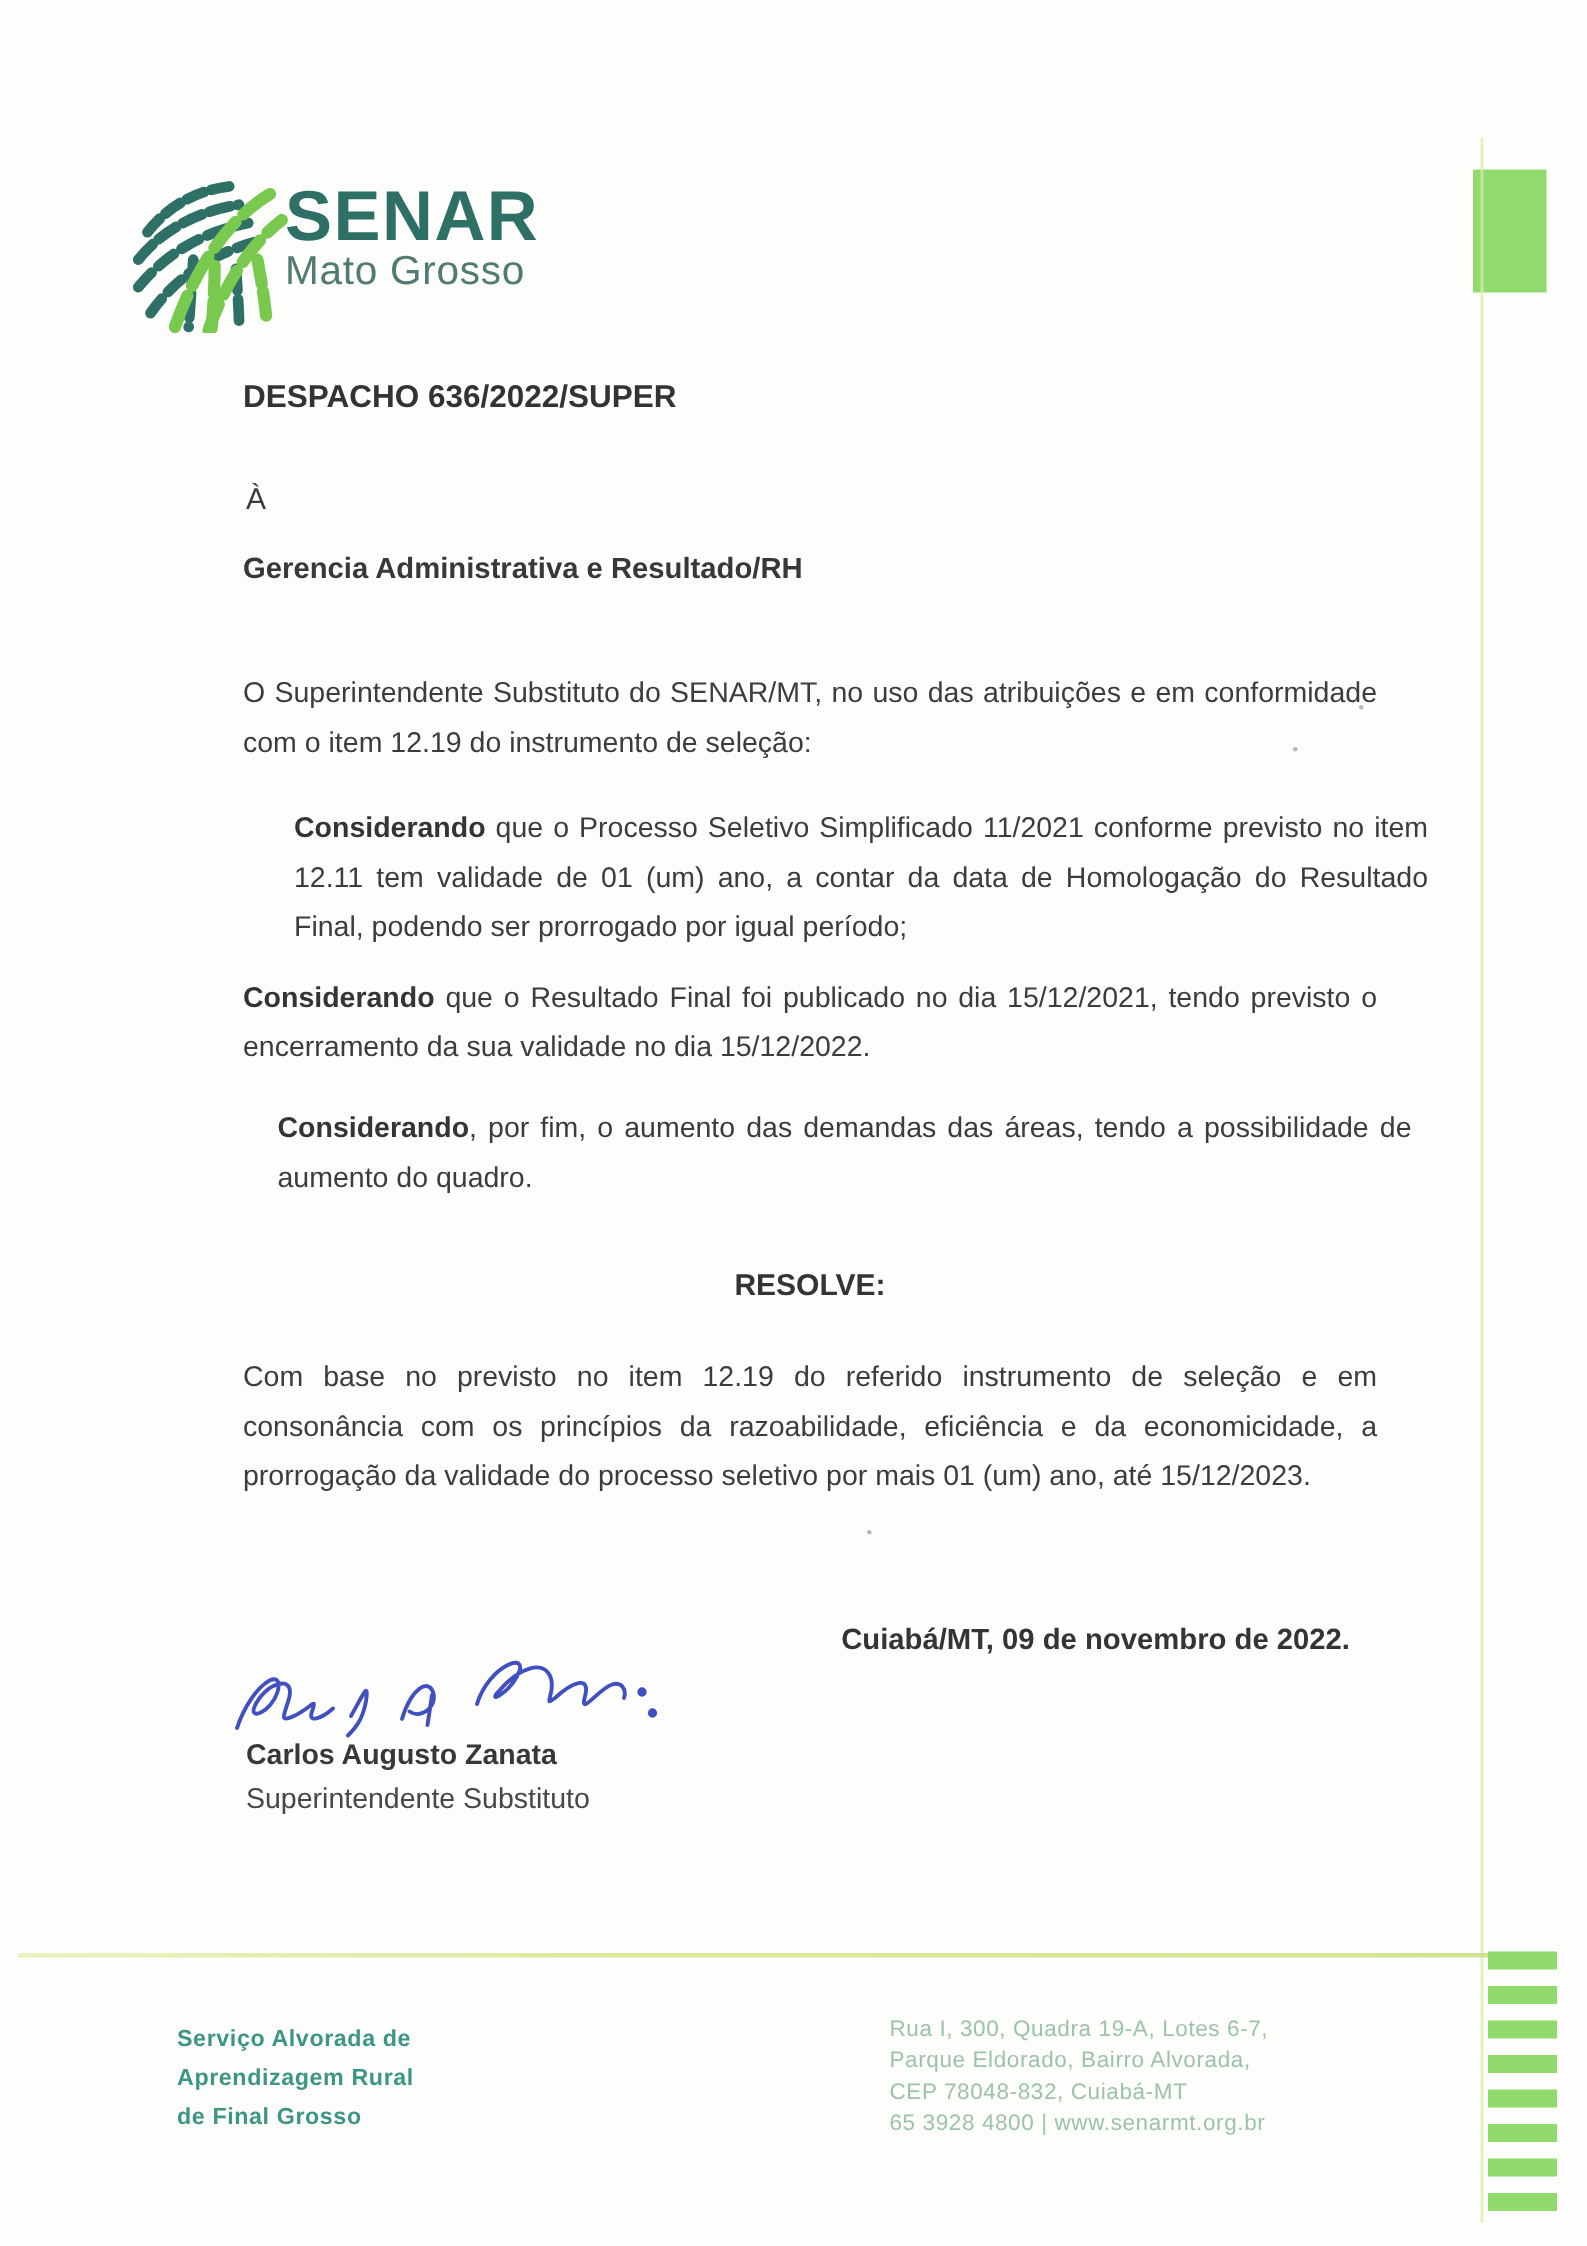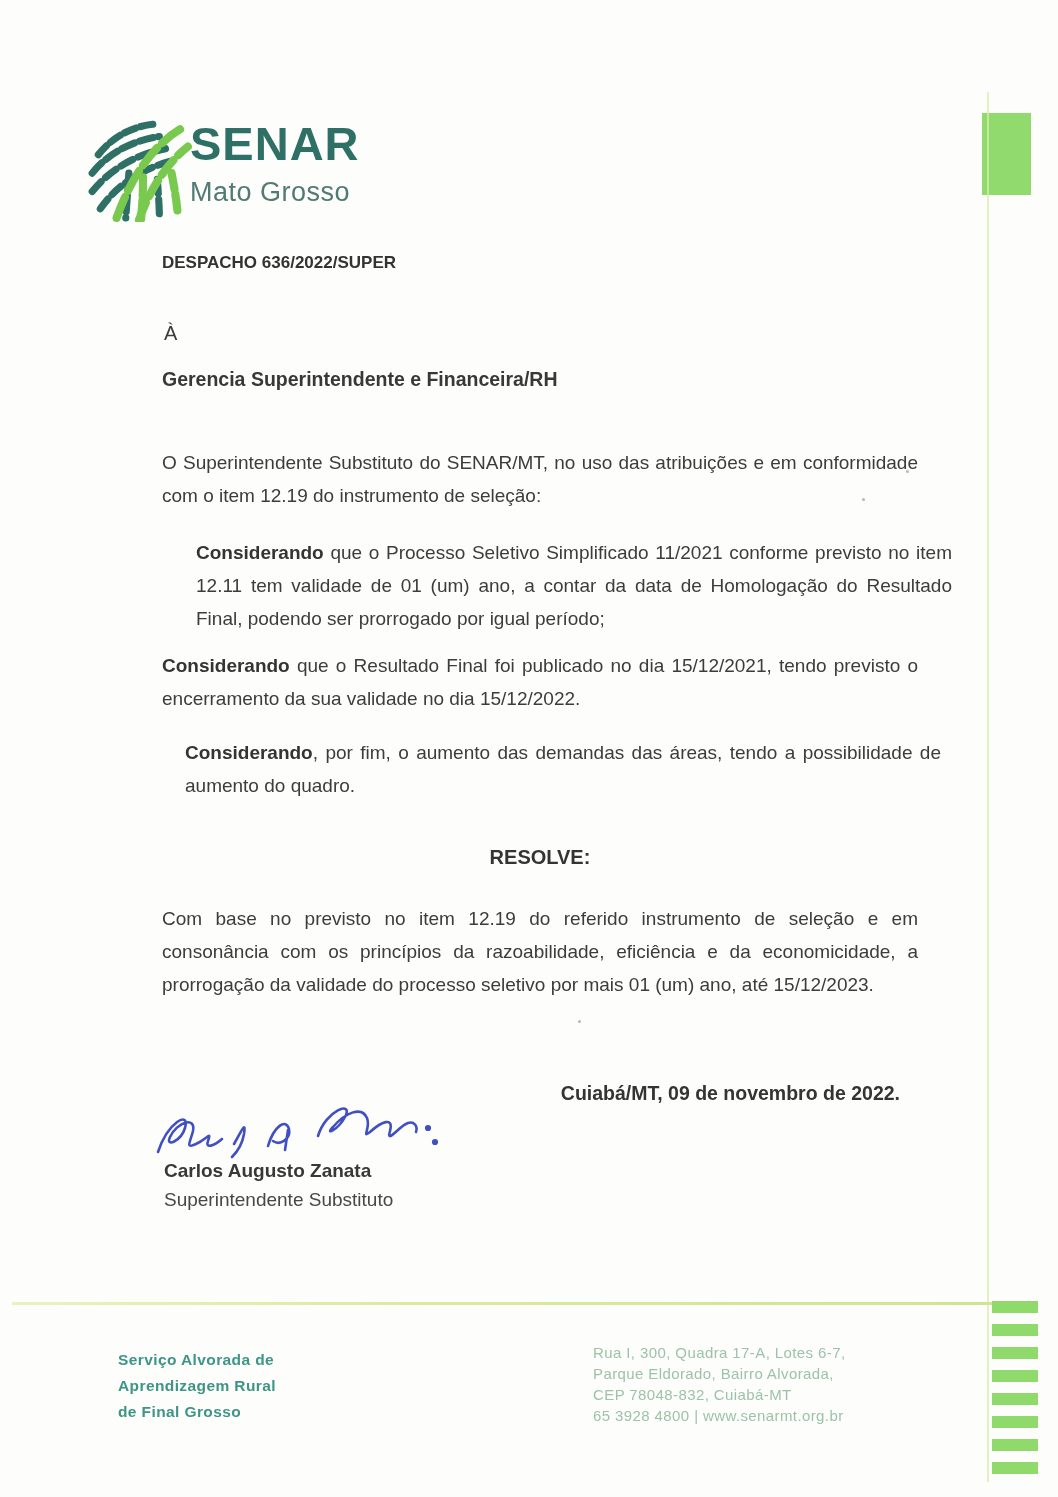--- a/index.html
+++ b/index.html
@@ -18,30 +18,30 @@
 
   
   .logo-icon{left:82px; top:110px; width:112px; height:112px;}
   .brand-text{left:190px; top:120px;}
   .brand-name{
     font-size:47px; font-weight:700; color:var(--brand_teal);
     letter-spacing:1px; line-height:1;
   }
   .brand-region{
     font-size:27px; font-weight:400; color:var(--brand_sub);
-    letter-spacing:0.5px; line-height:1; margin-top:12px;
+    letter-spacing:0.5px; line-height:1; margin-top:0;
   }
 
   
   .green-block{left:982px; top:113px; width:49px; height:82px; background:var(--highlight_green); opacity:.9;}
   .vline{left:987px; top:92px; width:2px; height:1390px; background:#d9ecae; opacity:.75;}
   .dot{width:3px;height:3px;border-radius:50%;background:#8a8a8a;opacity:.6;}
 
   
-  .doc-title{left:162px; top:253px; font-size:17px; font-weight:700; color:#333;}
+  .doc-title{left:162px; top:253px; font-size:21px; font-weight:700; color:#333;}
   .salutation{left:164px; top:322px; font-size:20px; font-weight:500;}
   .recipient{left:162px; top:368px; font-size:19.5px; font-weight:700; color:#383838;}
 
   .para{
     left:162px; width:756px; font-size:19px; line-height:33px;
     text-align:justify; color:var(--body_ink);
   }
   .para strong{font-weight:700; color:#343434;}
   .p1{top:446px;} .p2{top:536px;margin-left:34px;} .p3{top:649px;} .p4{top:736px;margin-left:23px;}
 
@@ -96,21 +96,21 @@
 </div>
 
 <div class="abs green-block"></div>
 <div class="abs vline"></div>
 <div class="abs dot" style="left:862px;top:498px;"></div>
 <div class="abs dot" style="left:906px;top:470px;"></div>
 <div class="abs dot" style="left:578px;top:1020px;"></div>
 
 <div class="abs doc-title">DESPACHO 636/2022/SUPER</div>
 <div class="abs salutation">À</div>
-<div class="abs recipient">Gerencia Superintendente e Financeira/RH</div>
+<div class="abs recipient">Gerencia Administrativa e Resultado/RH</div>
 
 <div class="abs para p1"><strong></strong><span>O Superintendente Substituto do SENAR/MT, no uso das atribuições e em conformidade com o item 12.19 do instrumento de seleção:</span></div>
 
 <div class="abs para p2"><strong>Considerando</strong><span> que o Processo Seletivo Simplificado 11/2021 conforme previsto no item 12.11 tem validade de 01 (um) ano, a contar da data de Homologação do Resultado Final, podendo ser prorrogado por igual período;</span></div>
 
 <div class="abs para p3"><strong>Considerando</strong><span> que o Resultado Final foi publicado no dia 15/12/2021, tendo previsto o encerramento da sua validade no dia 15/12/2022.</span></div>
 
 <div class="abs para p4"><strong>Considerando</strong><span>, por fim, o aumento das demandas das áreas, tendo a possibilidade de aumento do quadro.</span></div>
 
 <div class="abs resolve">RESOLVE:</div>
@@ -135,21 +135,21 @@
 
 <div class="abs divider"></div>
 
 <div class="abs footer-org">
   <div>Serviço Alvorada de</div>
   <div>Aprendizagem Rural</div>
   <div>de Final Grosso</div>
 </div>
 
 <div class="abs footer-addr">
-  <div>Rua I, 300, Quadra 17-A, Lotes 6-7,</div>
+  <div>Rua I, 300, Quadra 19-A, Lotes 6-7,</div>
   <div>Parque Eldorado, Bairro Alvorada,</div>
   <div>CEP 78048-832, Cuiabá-MT</div>
   <div>65 3928 4800 | www.senarmt.org.br</div>
 </div>
 
 <div class="abs stripes">
   <div class="stripe"></div>
   <div class="stripe"></div>
   <div class="stripe"></div>
   <div class="stripe"></div>

